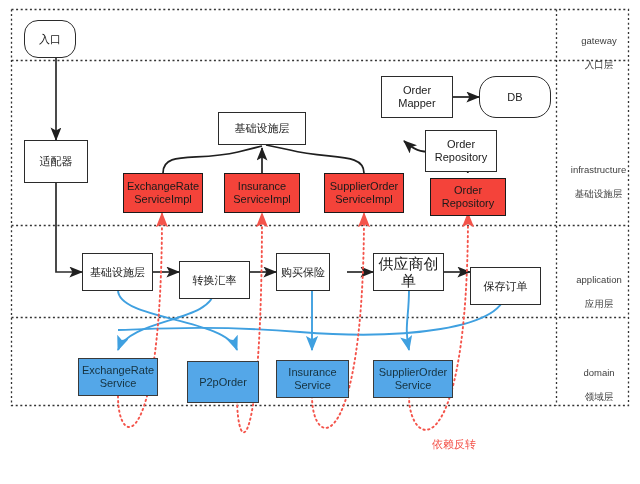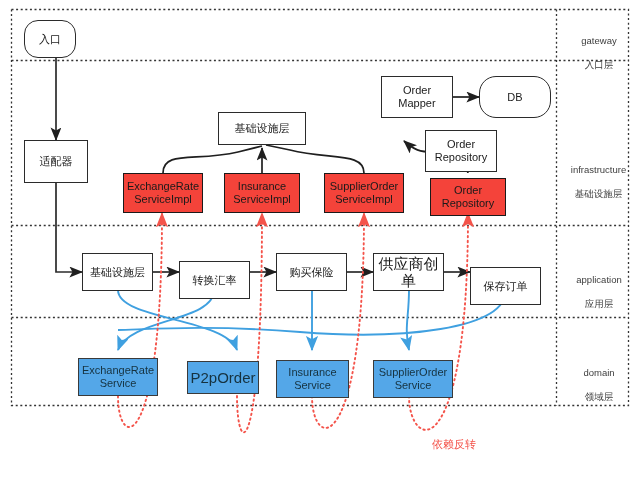--- a/index.html
+++ b/index.html
@@ -117,30 +117,30 @@
   <div class="node node-red" style="left:324px;top:173px;width:80px;height:40px;font-size:11px;">SupplierOrder
 ServiceImpl</div>
 
   <div class="node node-red" style="left:430px;top:178px;width:76px;height:38px;font-size:11px;">Order
 Repository</div>
 
   <div class="node node-white" style="left:82px;top:253px;width:71px;height:38px;font-size:11px;">基础设施层</div>
 
   <div class="node node-white" style="left:179px;top:261px;width:71px;height:38px;font-size:11px;">转换汇率</div>
 
-  <div class="node node-white" style="left:276px;top:253px;width:71px;height:38px;font-size:11px;">购买保险</div>
+  <div class="node node-white" style="left:276px;top:253px;width:54px;height:38px;font-size:11px;">购买保险</div>
 
   <div class="node node-white" style="left:373px;top:253px;width:71px;height:38px;font-size:15px;">供应商创单</div>
 
   <div class="node node-white" style="left:470px;top:267px;width:71px;height:38px;font-size:11px;">保存订单</div>
 
   <div class="node node-blue" style="left:78px;top:358px;width:80px;height:38px;font-size:11px;">ExchangeRate
 Service</div>
 
-  <div class="node node-blue" style="left:187px;top:361px;width:72px;height:33px;font-size:15px;">P2pOrder</div>
+  <div class="node node-blue" style="left:187px;top:361px;width:72px;height:42px;font-size:11px;">P2pOrder</div>
 
   <div class="node node-blue" style="left:276px;top:360px;width:73px;height:38px;font-size:11px;">Insurance
 Service</div>
 
   <div class="node node-blue" style="left:373px;top:360px;width:80px;height:38px;font-size:11px;">SupplierOrder
 Service</div>
 
   <div class="layer-label" style="left:561px;top:23px;width:76px;font-size:9.5px;">
     <div>gateway</div>
     <div>入口层</div>

